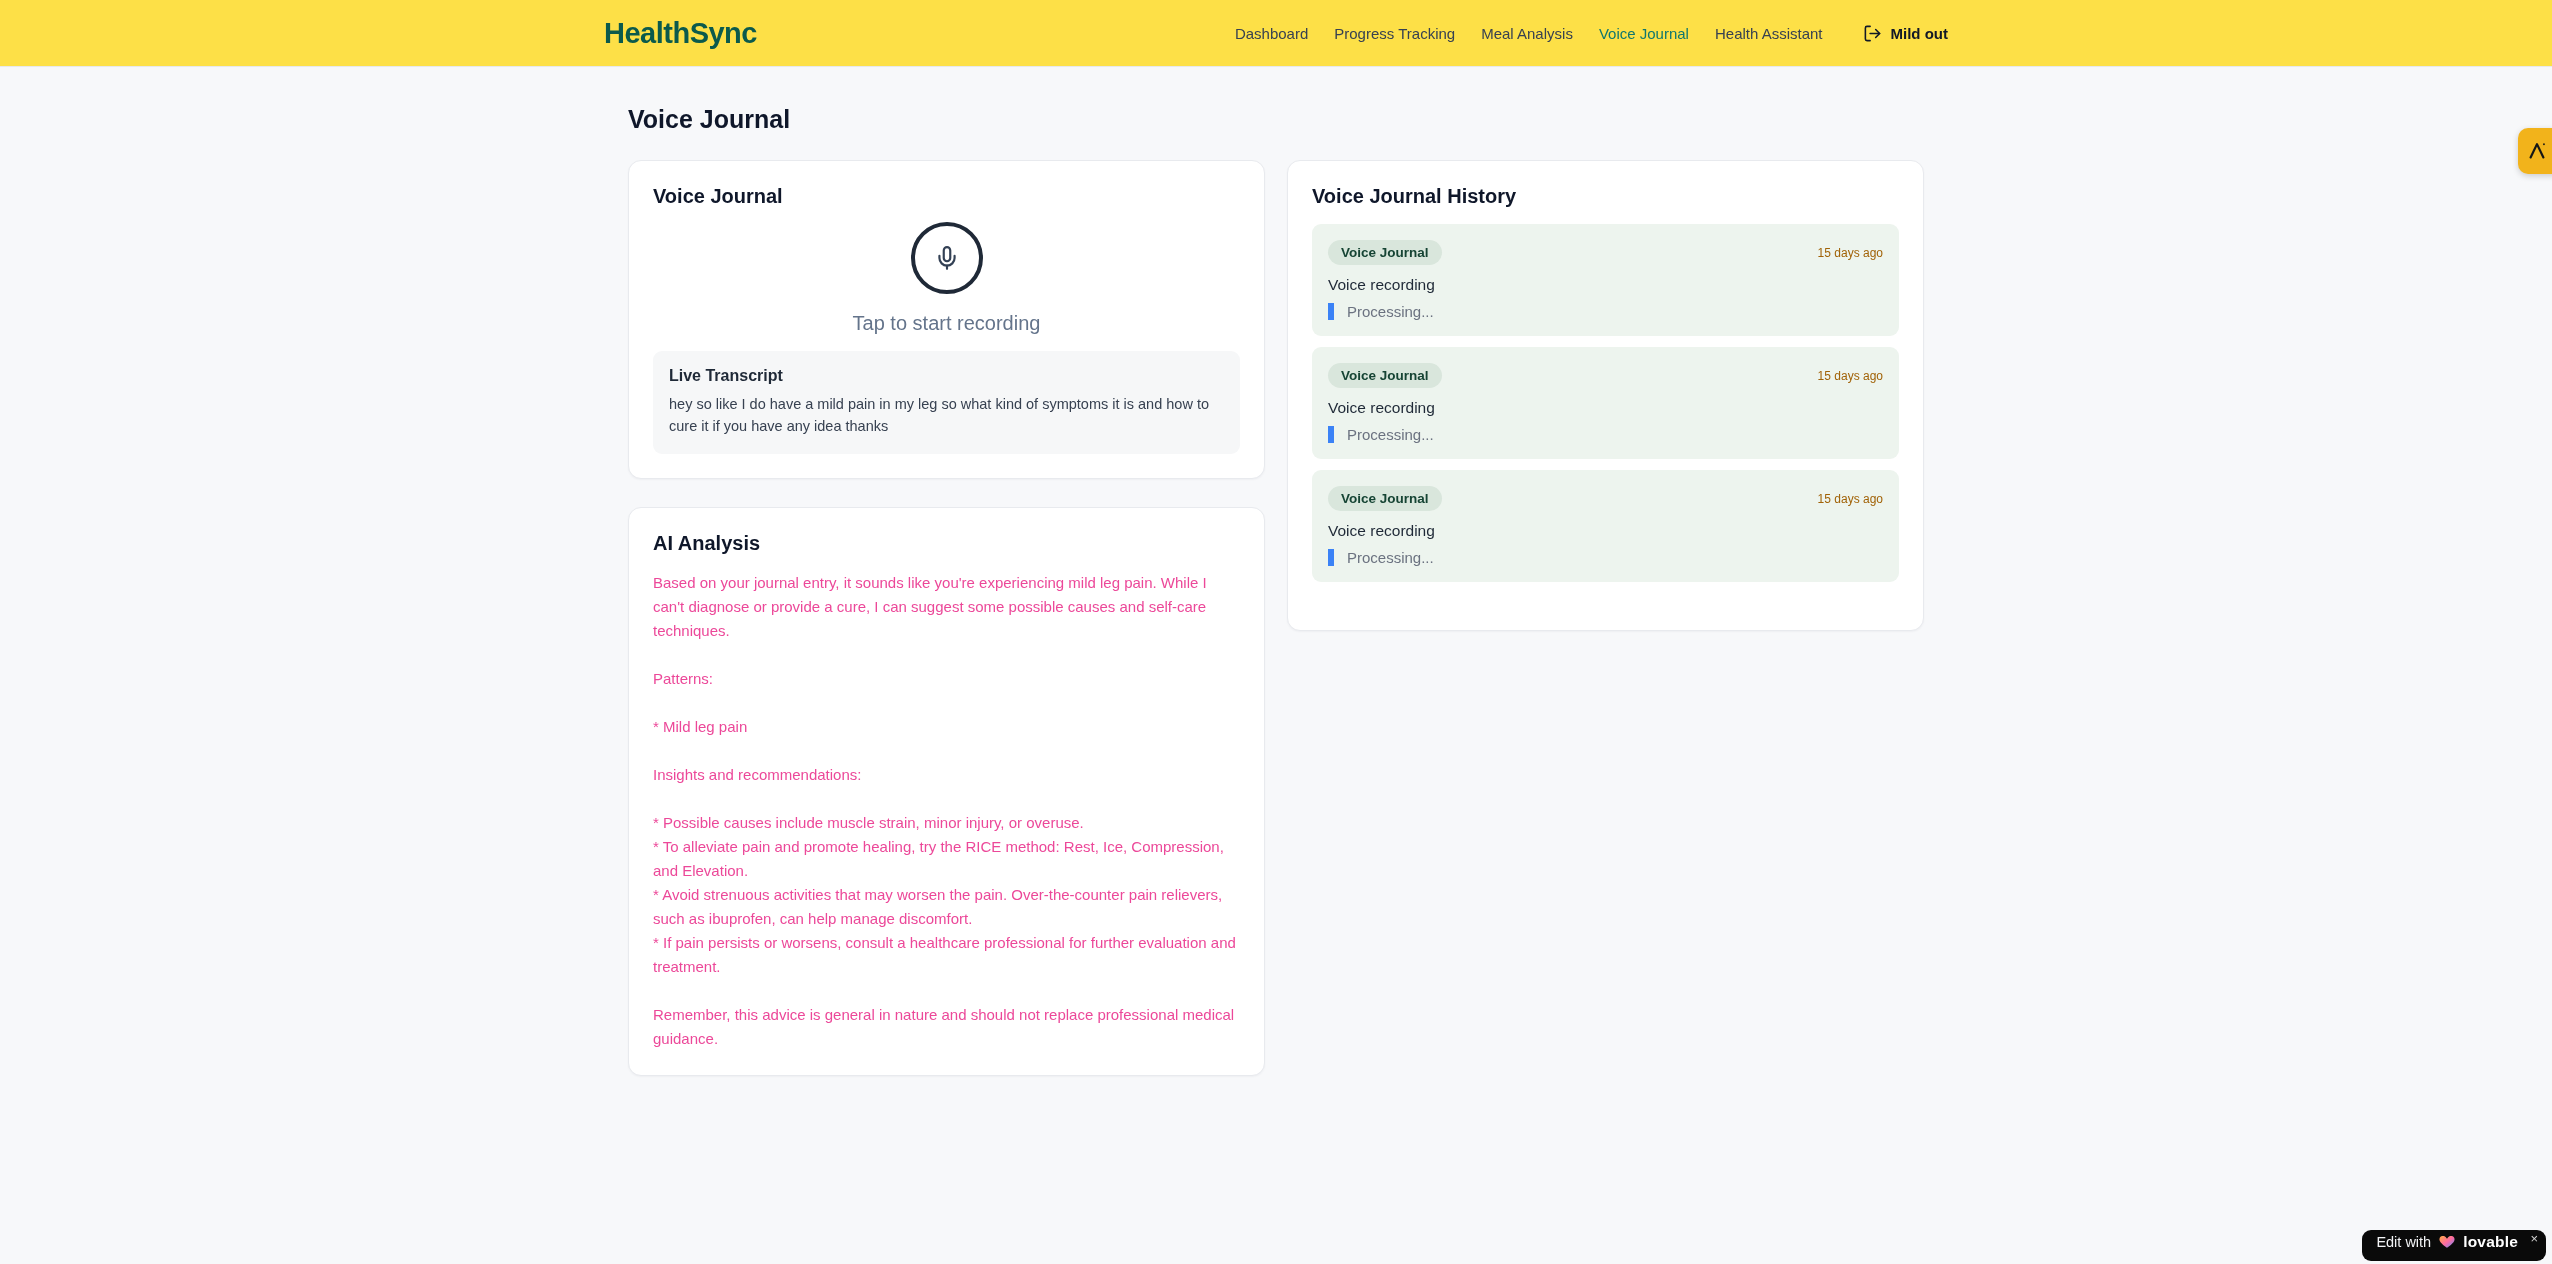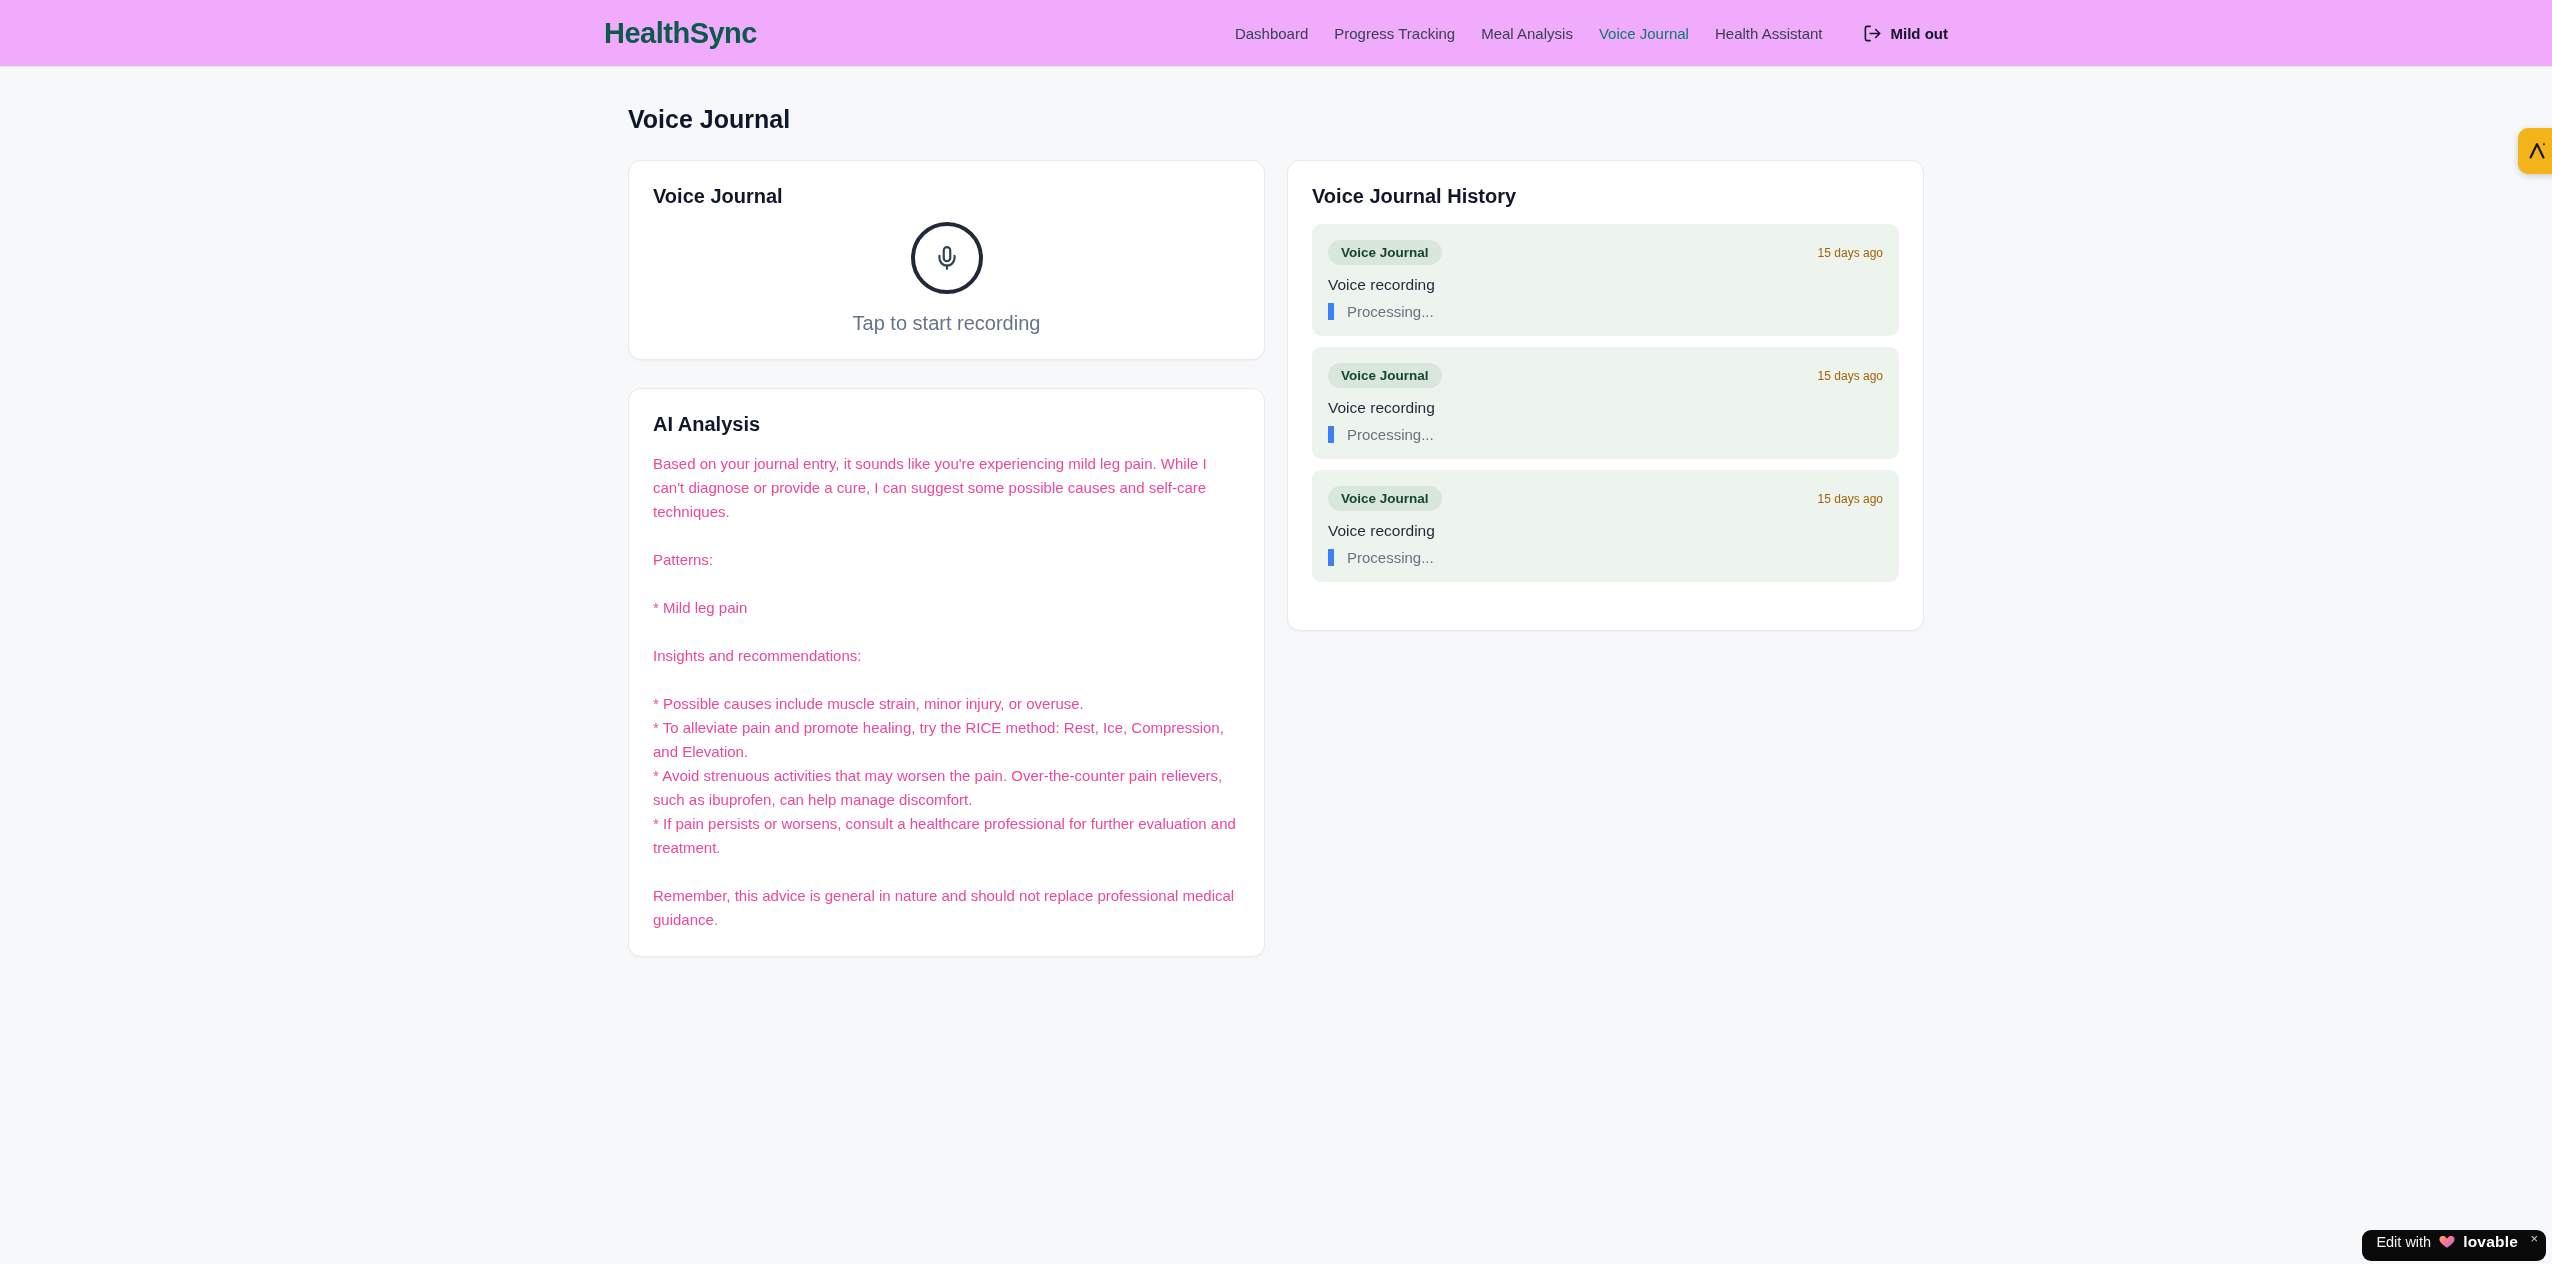--- a/index.html
+++ b/index.html
@@ -6,21 +6,21 @@
   html,body { width:2552px; height:1264px; }
   body {
     font-family: "Liberation Sans", sans-serif;
     background:#f7f8fa;
     position:relative;
     overflow:hidden;
     color:#111827;
   }
   
   header.app-header {
-    background:#f0abfc;
+    background:#fde047;
     border-bottom:1px solid #e7e9ec;
     height:67px;
   }
   .header-inner {
     max-width:1344px; height:100%;
     margin:0 auto;
     display:flex; align-items:center; justify-content:space-between;
   }
   .logo {
     font-size:29px; font-weight:700; color:#0b5a4c; letter-spacing:-0.5px;
@@ -146,20 +146,24 @@
         <div class="mic-area">
           <button class="mic-btn">
             <svg viewBox="0 0 24 24" fill="none" stroke-width="2" stroke-linecap="round" stroke-linejoin="round">
               <path d="M12 2a3 3 0 0 0-3 3v7a3 3 0 0 0 6 0V5a3 3 0 0 0-3-3Z"></path>
               <path d="M19 10v2a7 7 0 0 1-14 0v-2"></path>
               <line x1="12" y1="19" x2="12" y2="22"></line>
             </svg>
           </button>
           <div class="tap-hint">Tap to start recording</div>
         </div>
+        <div class="transcript">
+          <div class="t-title">Live Transcript</div>
+          <p>hey so like I do have a mild pain in my leg so what kind of symptoms it is and how to cure it if you have any idea thanks</p>
+        </div>
       </section>
 
       <section class="card">
         <h2>AI Analysis</h2>
         <div class="analysis-body">Based on your journal entry, it sounds like you're experiencing mild leg pain. While I can't diagnose or provide a cure, I can suggest some possible causes and self-care techniques.
 
 Patterns:
 
 * Mild leg pain
 

